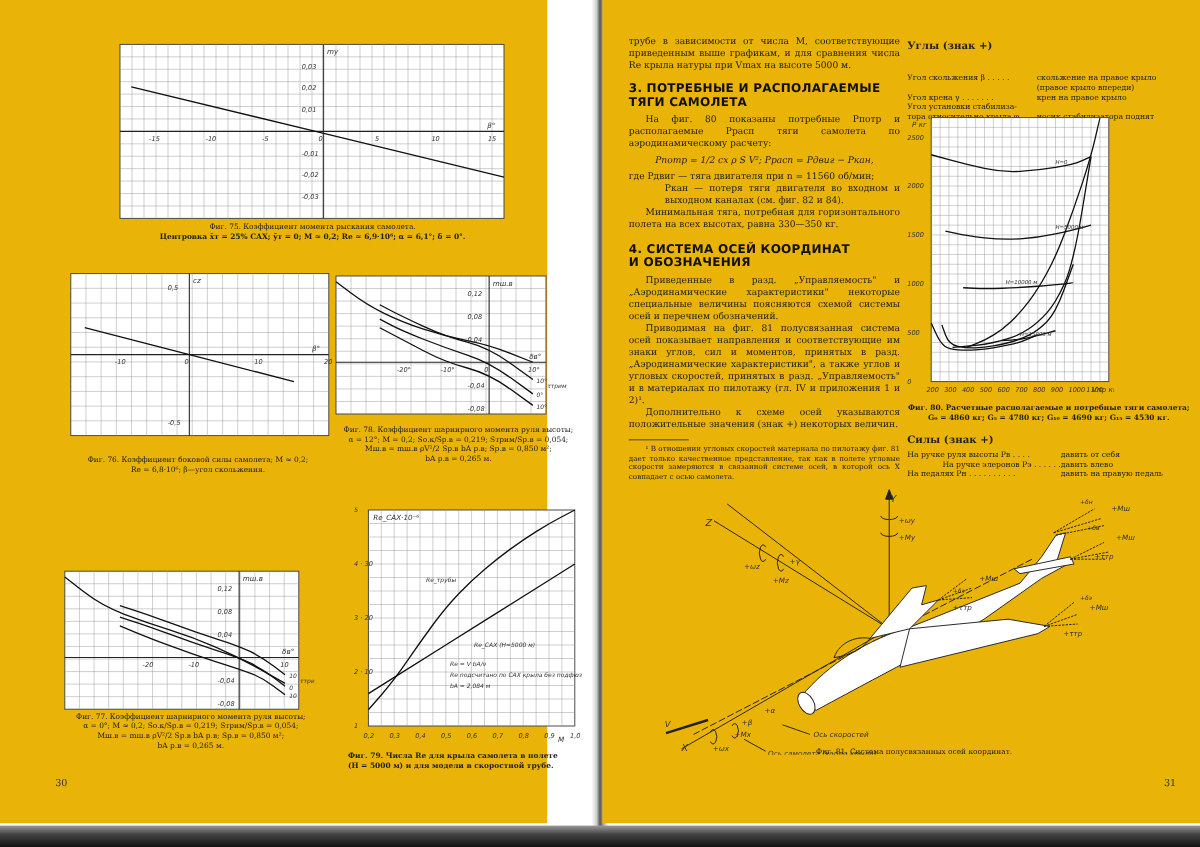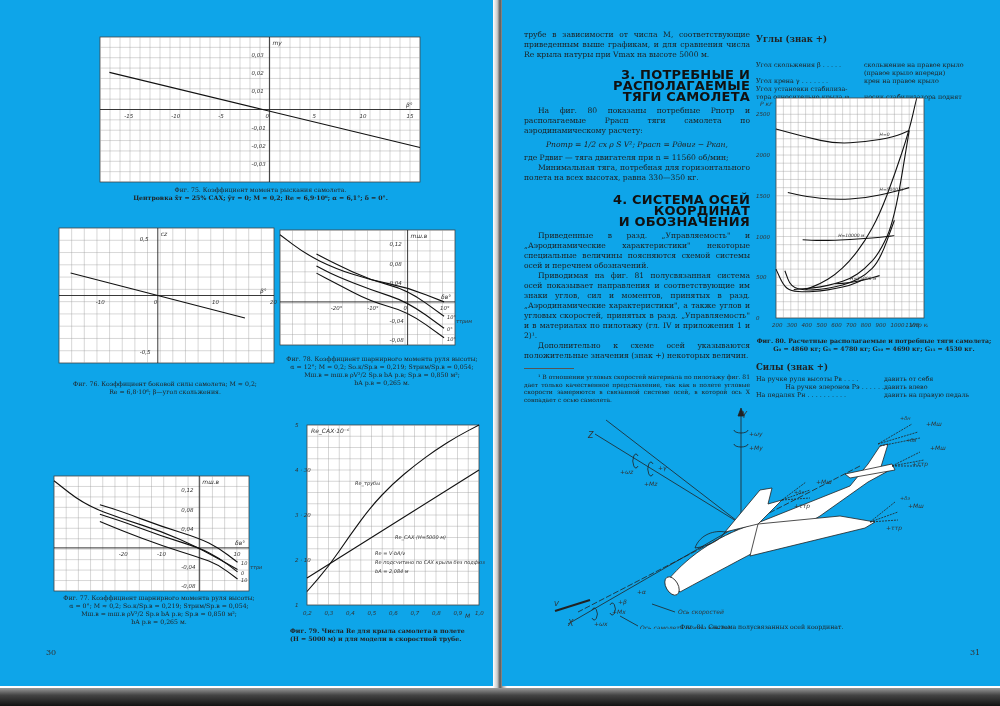--- a/index.html
+++ b/index.html
@@ -1,26 +1,26 @@
 <!DOCTYPE html>
 <html><head>
 <meta charset="utf-8">
 <style>
   html, body { margin:0; padding:0; background:#ffffff; }
   body { width:1000px; height:706px; position:relative; overflow:hidden; font-family:"DejaVu Serif", serif; color:#222; }
-  .page { position:absolute; top:0; height:686px; background:#0ea5e9;text-decoration:underline; }
-  #page-left { left:0; width:498px; }
+  .page { position:absolute; top:0; height:686px; background:#eab308;text-decoration:underline; }
+  #page-left { left:0; width:456px; }
   #page-right { left:502px; width:498px; }
   .spine { position:absolute; left:493px; top:0; width:14px; height:690px; background:linear-gradient(90deg,#fff 0%,#ccc 30%,#555 50%,#aaa 70%,#fff 100%); }
   .bottom-band { position:absolute; left:0; top:688px; width:1000px; height:18px; background:linear-gradient(180deg,#999 0%,#444 40%,#111 100%); }
   .abs { position:absolute; }
   .caption { font-size:6.2px; line-height:8px; text-align:center; color:#222; }
   .para { font-size:7.6px; line-height:10px; text-align:justify; color:#1e1e1e; }
   .indent { text-indent:14px; }
-  .heading { font-family:"DejaVu Sans", sans-serif; font-weight:bold; font-size:13px; line-height:11px; text-align:right; color:#111; letter-spacing:0.2px; }
+  .heading { font-family:"DejaVu Sans", sans-serif; font-weight:bold; font-size:10px; line-height:11px; text-align:left; color:#111; letter-spacing:0.2px; }
   .footnote { font-size:6px; line-height:7.5px; text-align:justify; color:#222; }
   .pageno { font-size:8px; color:#333; }
   .sign-title { font-family:"DejaVu Serif", serif; font-weight:bold; font-size:8.5px; }
   .sign-row { font-size:6.4px; line-height:8px; white-space:nowrap; color:#222; }
   svg text { font-family:"DejaVu Sans", sans-serif; fill:#333; font-style:italic; }
   .formula { font-size:7.6px; font-style:italic; }
 </style>
 </head>
 <body>
 
@@ -330,20 +330,21 @@
 
   <div class="abs" style="left:22px;top:30px;width:226px">
     <div class="para">трубе в зависимости от числа M, соответствующие приведенным выше графикам, и для сравнения числа Re крыла натуры при Vmax на высоте 5000 м.</div>
     <div class="heading" style="margin-top:9px">
       <div>3. ПОТРЕБНЫЕ И РАСПОЛАГАЕМЫЕ</div>
       <div>ТЯГИ САМОЛЕТА</div>
     </div>
     <div class="para indent" style="margin-top:4px">На фиг. 80 показаны потребные Pпотр и располагаемые Pрасп тяги самолета по аэродинамическому расчету:</div>
     <div class="formula" style="text-align:center;margin:4px 0">Pпотр = 1/2 cx ρ S V²;   Pрасп = Pдвиг − Pкан,</div>
     <div class="para">где Pдвиг — тяга двигателя при n = 11560 об/мин;</div>
+    <div class="para" style="padding-left:30px">Pкан — потеря тяги двигателя во входном и выходном каналах (см. фиг. 82 и 84).</div>
     <div class="para indent">Минимальная тяга, потребная для горизонтального полета на всех высотах, равна 330—350 кг.</div>
     <div class="heading" style="margin-top:11px">
       <div>4. СИСТЕМА ОСЕЙ КООРДИНАТ</div>
       <div>И ОБОЗНАЧЕНИЯ</div>
     </div>
     <div class="para indent" style="margin-top:4px">Приведенные в разд. „Управляемость" и „Аэродинамические характеристики" некоторые специальные величины поясняются схемой системы осей и перечнем обозначений.</div>
     <div class="para indent">Приводимая на фиг. 81 полусвязанная система осей показывает направления и соответствующие им знаки углов, сил и моментов, принятых в разд. „Аэродинамические характеристики", а также углов и угловых скоростей, принятых в разд. „Управляемость" и в материалах по пилотажу (гл. IV и приложения 1 и 2)¹.</div>
     <div class="para indent">Дополнительно к схеме осей указываются положительные значения (знак +) некоторых величин.</div>
     <div style="width:50px;border-top:1px solid #555;margin:7px 0 4px"></div>
     <div class="footnote indent">¹ В отношении угловых скоростей материала по пилотажу фиг. 81 дает только качественное представление, так как в полете угловые скорости замеряются в связанной системе осей, в которой ось X совпадает с осью самолета.</div>

